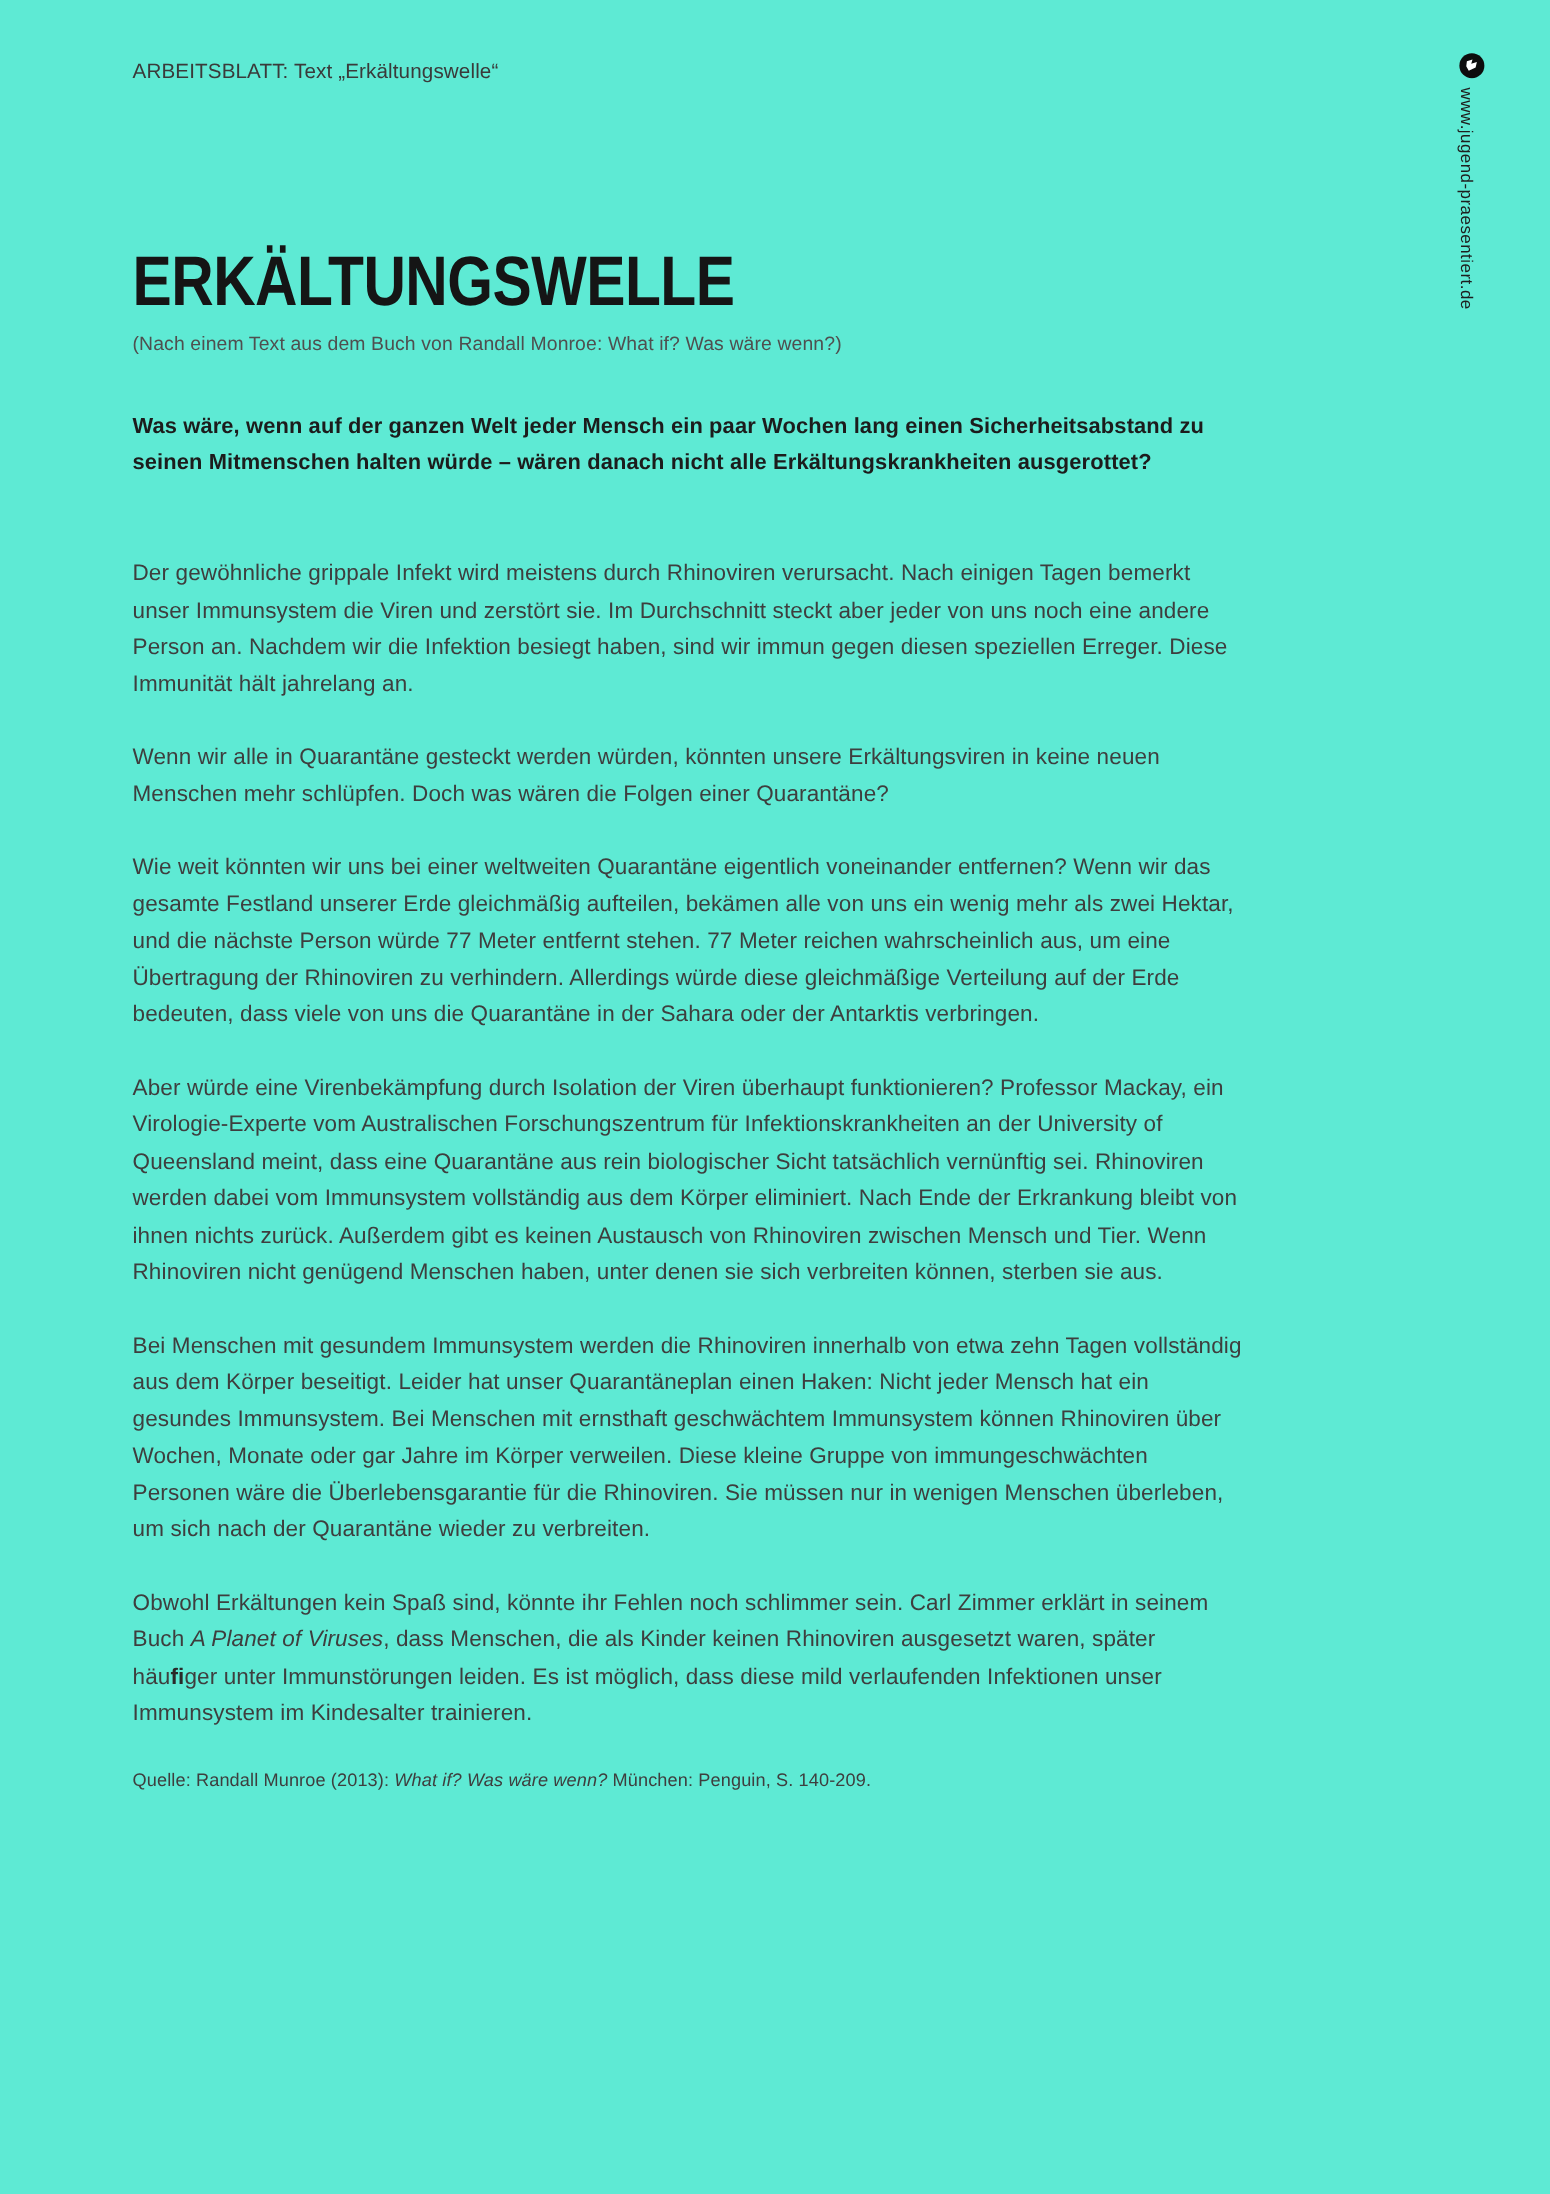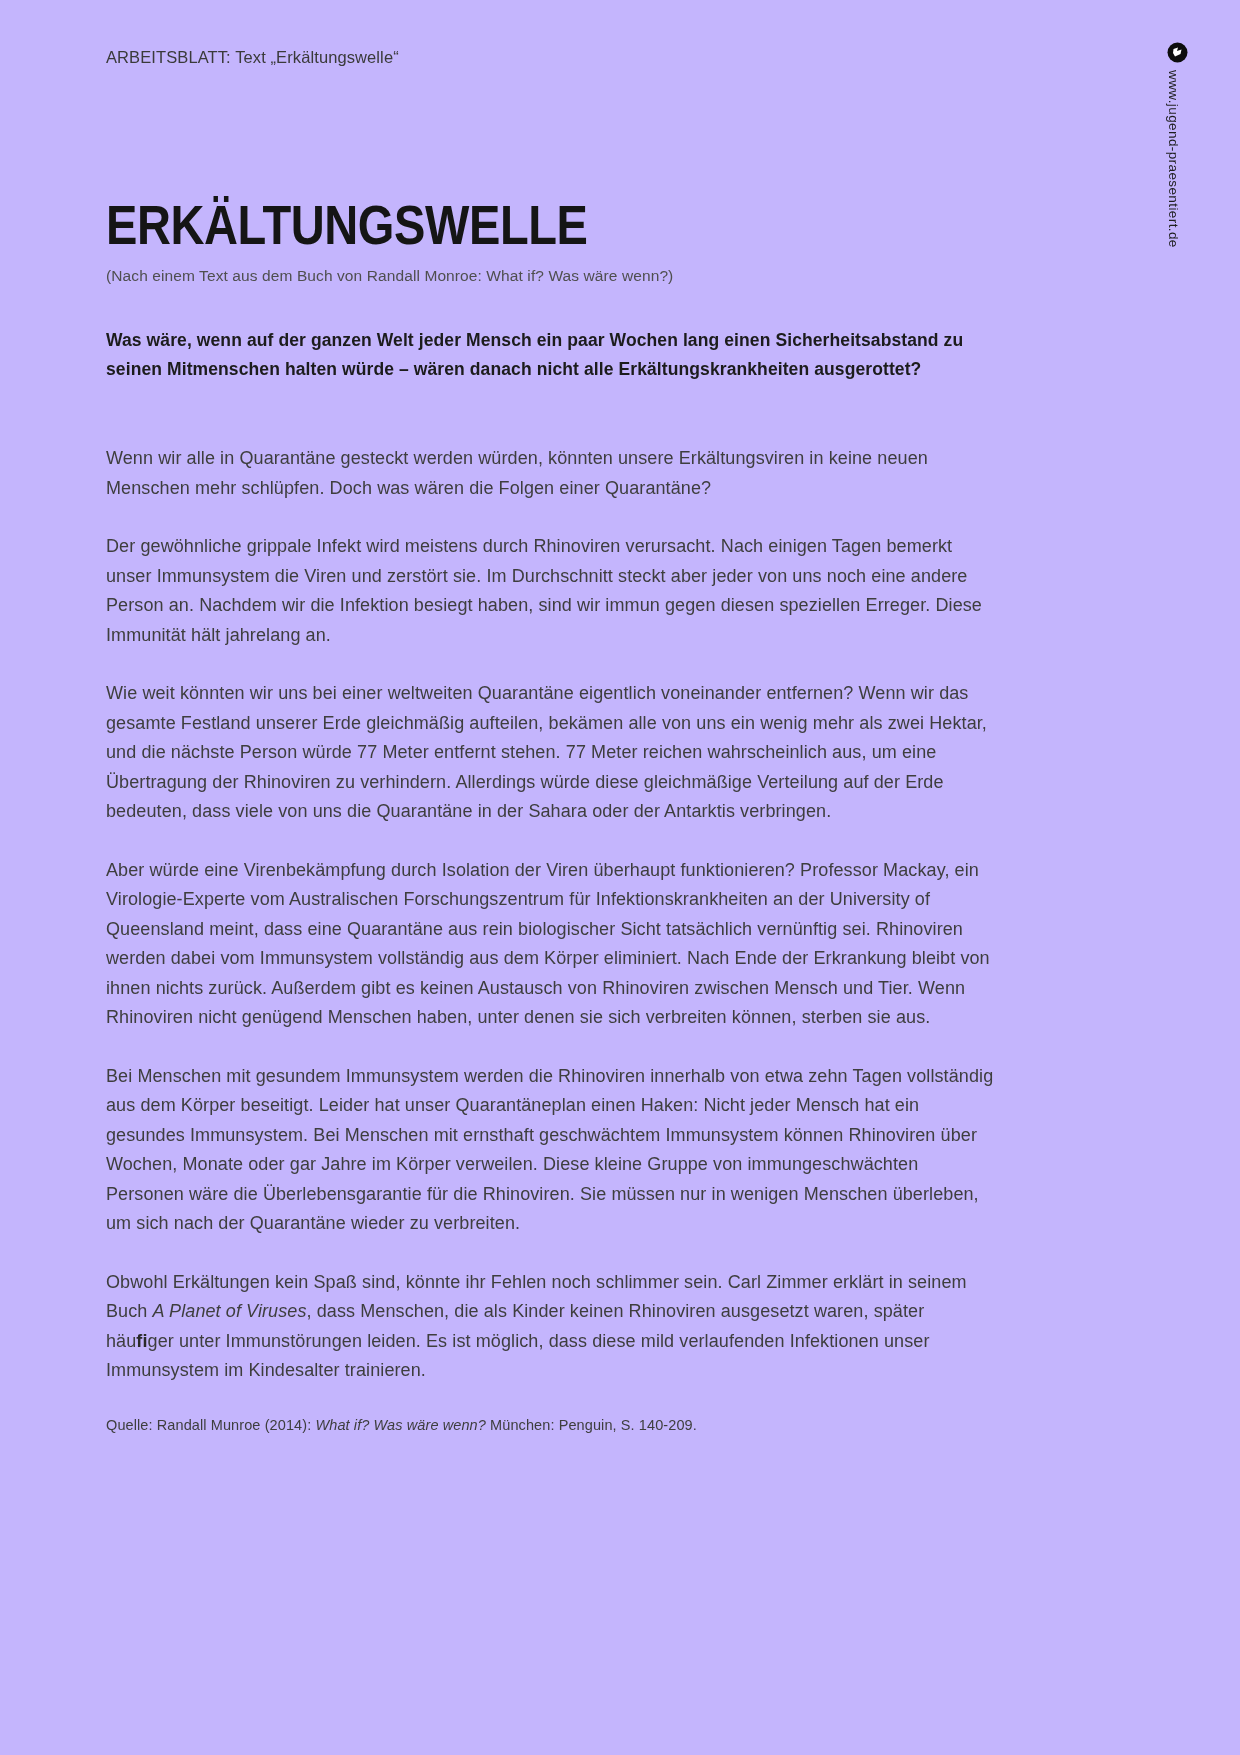--- a/index.html
+++ b/index.html
@@ -1,20 +1,20 @@
 <!DOCTYPE html>
 <html lang="de"><head>
 <meta charset="utf-8">
 <style>
   * { margin:0; padding:0; box-sizing:border-box; }
   html,body { background:#ffffff; }
   .page {
     position:relative;
     width:1240px; height:1755px;
-    background:#c4b5fd;
+    background:#5eead4;
     font-family:"Liberation Sans", sans-serif;
     color:#3e3e3e;
     overflow:hidden;
   }
   
   .header-text {
     position:absolute; top:44px; left:106px;
     font-size:16.5px; line-height:26px;
     color:#3a3a3a; letter-spacing:0.1px;
   }
@@ -80,23 +80,23 @@
     <circle cx="10.5" cy="10.5" r="10" fill="#0d0d0d"></circle>
     <path d="M6.5,7 L11,5.5 L10,9 L14.5,7.5 L13.5,12 L8,14.5 L6,11 Z" fill="#ffffff"></path>
   </svg>
   <div class="side-url">www.jugend-praesentiert.de</div>
 
   <main class="content">
     <h1 class="title">ERKÄLTUNGSWELLE</h1>
     <p class="subtitle">(Nach einem Text aus dem Buch von Randall Monroe: What if? Was wäre wenn?)</p>
     <p class="lead">Was wäre, wenn auf der ganzen Welt jeder Mensch ein paar Wochen lang einen Sicherheitsabstand zu seinen Mitmenschen halten würde – wären danach nicht alle Erkältungskrankheiten ausgerottet?</p>
     <div id="paragraphs">
+        <p class="body-para"><span>Der gewöhnliche grippale Infekt wird meistens durch Rhinoviren verursacht. Nach einigen Tagen bemerkt unser Immunsystem die Viren und zerstört sie. Im Durchschnitt steckt aber jeder von uns noch eine andere Person an. Nachdem wir die Infektion besiegt haben, sind wir immun gegen diesen speziellen Erreger. Diese Immunität hält jahrelang an.</span></p>
         <p class="body-para"><span>Wenn wir alle in Quarantäne gesteckt werden würden, könnten unsere Erkältungsviren in keine neuen Menschen mehr schlüpfen. Doch was wären die Folgen einer Quarantäne?</span></p>
-        <p class="body-para"><span>Der gewöhnliche grippale Infekt wird meistens durch Rhinoviren verursacht. Nach einigen Tagen bemerkt unser Immunsystem die Viren und zerstört sie. Im Durchschnitt steckt aber jeder von uns noch eine andere Person an. Nachdem wir die Infektion besiegt haben, sind wir immun gegen diesen speziellen Erreger. Diese Immunität hält jahrelang an.</span></p>
         <p class="body-para"><span>Wie weit könnten wir uns bei einer weltweiten Quarantäne eigentlich voneinander entfernen? Wenn wir das gesamte Festland unserer Erde gleichmäßig aufteilen, bekämen alle von uns ein wenig mehr als zwei Hektar, und die nächste Person würde 77 Meter entfernt stehen. 77 Meter reichen wahrscheinlich aus, um eine Übertragung der Rhinoviren zu verhindern. Allerdings würde diese gleichmäßige Verteilung auf der Erde bedeuten, dass viele von uns die Quarantäne in der Sahara oder der Antarktis verbringen.</span></p>
         <p class="body-para"><span>Aber würde eine Virenbekämpfung durch Isolation der Viren überhaupt funktionieren? Professor Mackay, ein Virologie-Experte vom Australischen Forschungszentrum für Infektionskrankheiten an der University of Queensland meint, dass eine Quarantäne aus rein biologischer Sicht tatsächlich vernünftig sei. Rhinoviren werden dabei vom Immunsystem vollständig aus dem Körper eliminiert. Nach Ende der Erkrankung bleibt von ihnen nichts zurück. Außerdem gibt es keinen Austausch von Rhinoviren zwischen Mensch und Tier. Wenn Rhinoviren nicht genügend Menschen haben, unter denen sie sich verbreiten können, sterben sie aus.</span></p>
         <p class="body-para"><span>Bei Menschen mit gesundem Immunsystem werden die Rhinoviren innerhalb von etwa zehn Tagen vollständig aus dem Körper beseitigt. Leider hat unser Quarantäneplan einen Haken: Nicht jeder Mensch hat ein gesundes Immunsystem. Bei Menschen mit ernsthaft geschwächtem Immunsystem können Rhinoviren über Wochen, Monate oder gar Jahre im Körper verweilen. Diese kleine Gruppe von immungeschwächten Personen wäre die Überlebensgarantie für die Rhinoviren. Sie müssen nur in wenigen Menschen überleben, um sich nach der Quarantäne wieder zu verbreiten.</span></p>
         <p class="body-para"><span>Obwohl Erkältungen kein Spaß sind, könnte ihr Fehlen noch schlimmer sein. Carl Zimmer erklärt in seinem Buch </span><em>A Planet of Viruses</em><span>, dass Menschen, die als Kinder keinen Rhinoviren ausgesetzt waren, später häu</span><strong>fi</strong><span>ger unter Immunstörungen leiden. Es ist möglich, dass diese mild verlaufenden Infektionen unser Immunsystem im Kindesalter trainieren.</span></p>
       </div>
-    <p class="source" id="source"><span>Quelle: Randall Munroe (2014): </span><em>What if? Was wäre wenn?</em><span> München: Penguin, S. 140-209.</span></p>
+    <p class="source" id="source"><span>Quelle: Randall Munroe (2013): </span><em>What if? Was wäre wenn?</em><span> München: Penguin, S. 140-209.</span></p>
   </main>
 
 </div>
 
 </body></html>

